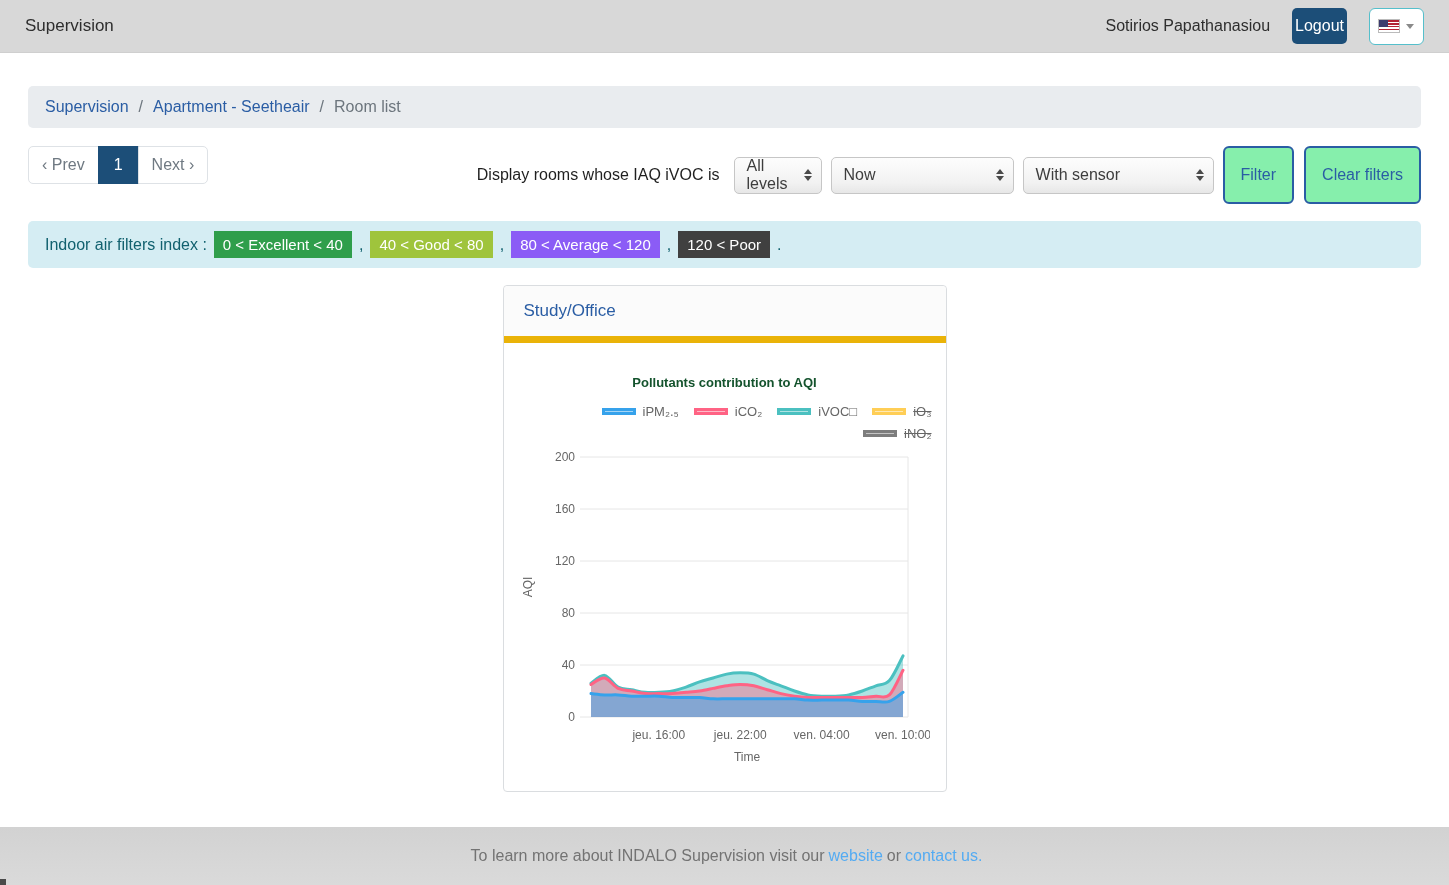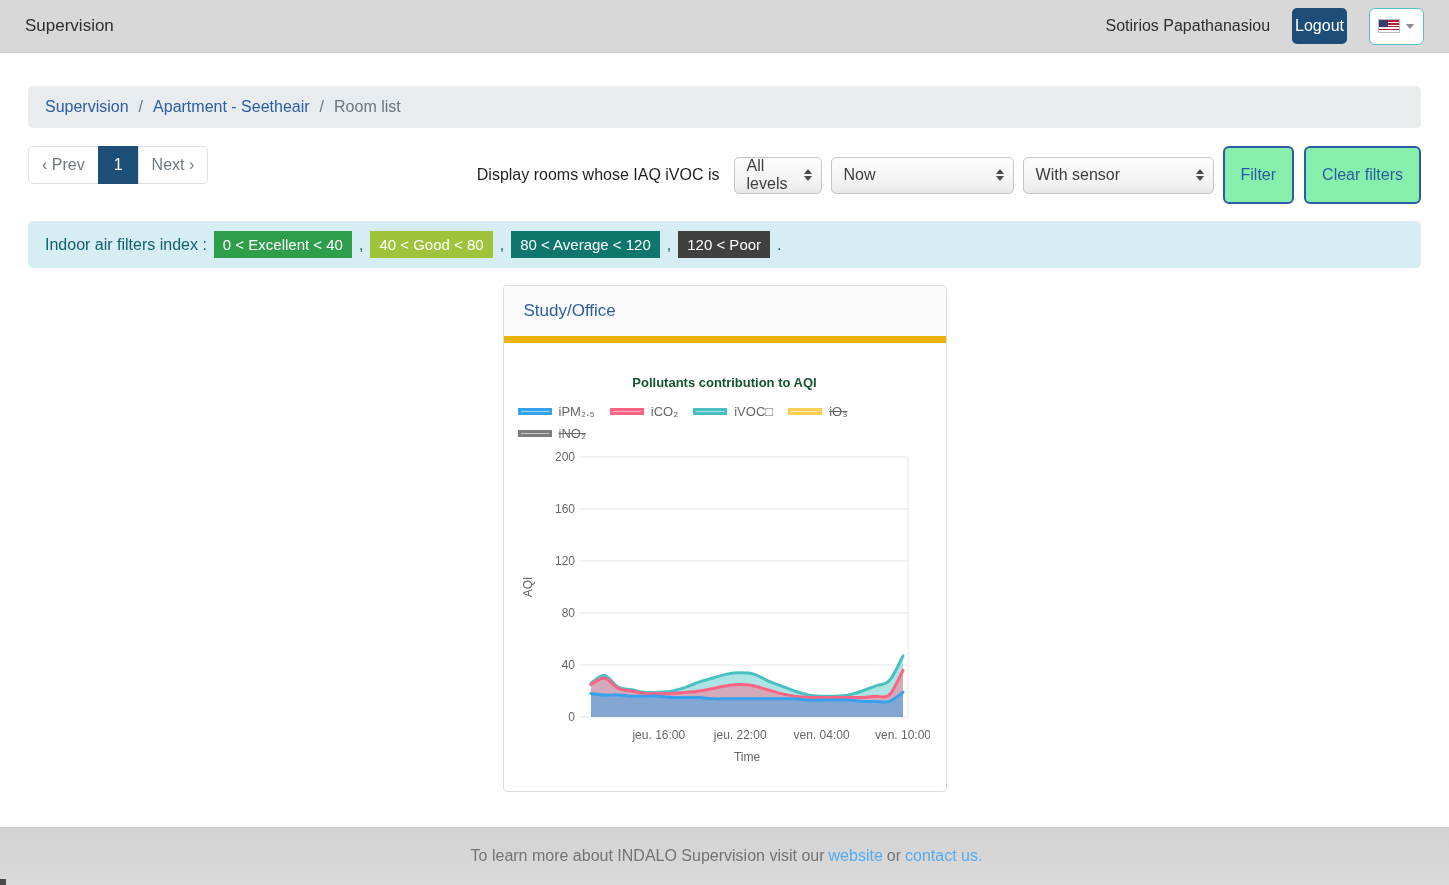--- a/index.html
+++ b/index.html
@@ -87,21 +87,21 @@
     width:444px; margin:17px auto 0; border:1px solid #dadde0; border-radius:4px;
     background:#fff;
   }
   .room-card-header {
     background:#fbfbfb; border-bottom:7px solid #eab308; padding:15px 20px;
     border-radius:4px 4px 0 0;
   }
   .room-card-header .room-title { color:#2a5da4; font-size:17px; }
   .room-card-body { padding:20px 14px 24px; }
   .chart-title { text-align:center; font-size:13px; font-weight:bold; color:#14532d; margin-top:12px; }
-  .chart-legend { margin-top:14px; display:flex; flex-direction:column; align-items:flex-start; gap:7px; }
+  .chart-legend { margin-top:14px; display:flex; flex-direction:column; align-items:flex-end; gap:7px; }
   .legend-row { display:flex; align-items:center; gap:15px; }
   .legend-item { display:flex; align-items:center; gap:7px; cursor:pointer; }
   .legend-box { width:34px; height:7px; border:3px solid; }
   .legend-label { font-size:13px; color:#666; }
   .legend-label.struck { text-decoration:line-through; }
   .chart-svg-wrap { margin-top:4px; }
   
   .footer {
     margin-top:auto; height:58px; flex:0 0 auto;
     background:linear-gradient(180deg,#d2d2d2 0%,#dadada 100%);
@@ -173,21 +173,21 @@
       <button class="outline-btn clear">Clear filters</button>
     </div>
   </div>
 
   <div class="iaq-alert">
     <span class="prefix">Indoor air filters index :</span>
     <span class="iaq-badge" style="background: rgb(47, 158, 75);">0 &lt; Excellent &lt; 40</span>
     <span class="iaq-sep">,</span>
     <span class="iaq-badge" style="background: rgb(159, 196, 60);">40 &lt; Good &lt; 80</span>
     <span class="iaq-sep">,</span>
-    <span class="iaq-badge" style="background: #0f766e;">80 &lt; Average &lt; 120</span>
+    <span class="iaq-badge" style="background: #8b5cf6;">80 &lt; Average &lt; 120</span>
     <span class="iaq-sep">,</span>
     <span class="iaq-badge" style="background: #404040;">120 &lt; Poor</span>
     <span class="iaq-sep">.</span>
   </div>
 
   <div class="room-card">
     <div class="room-card-header">
       <span class="room-title">Study/Office</span>
     </div>
     <div class="room-card-body">

